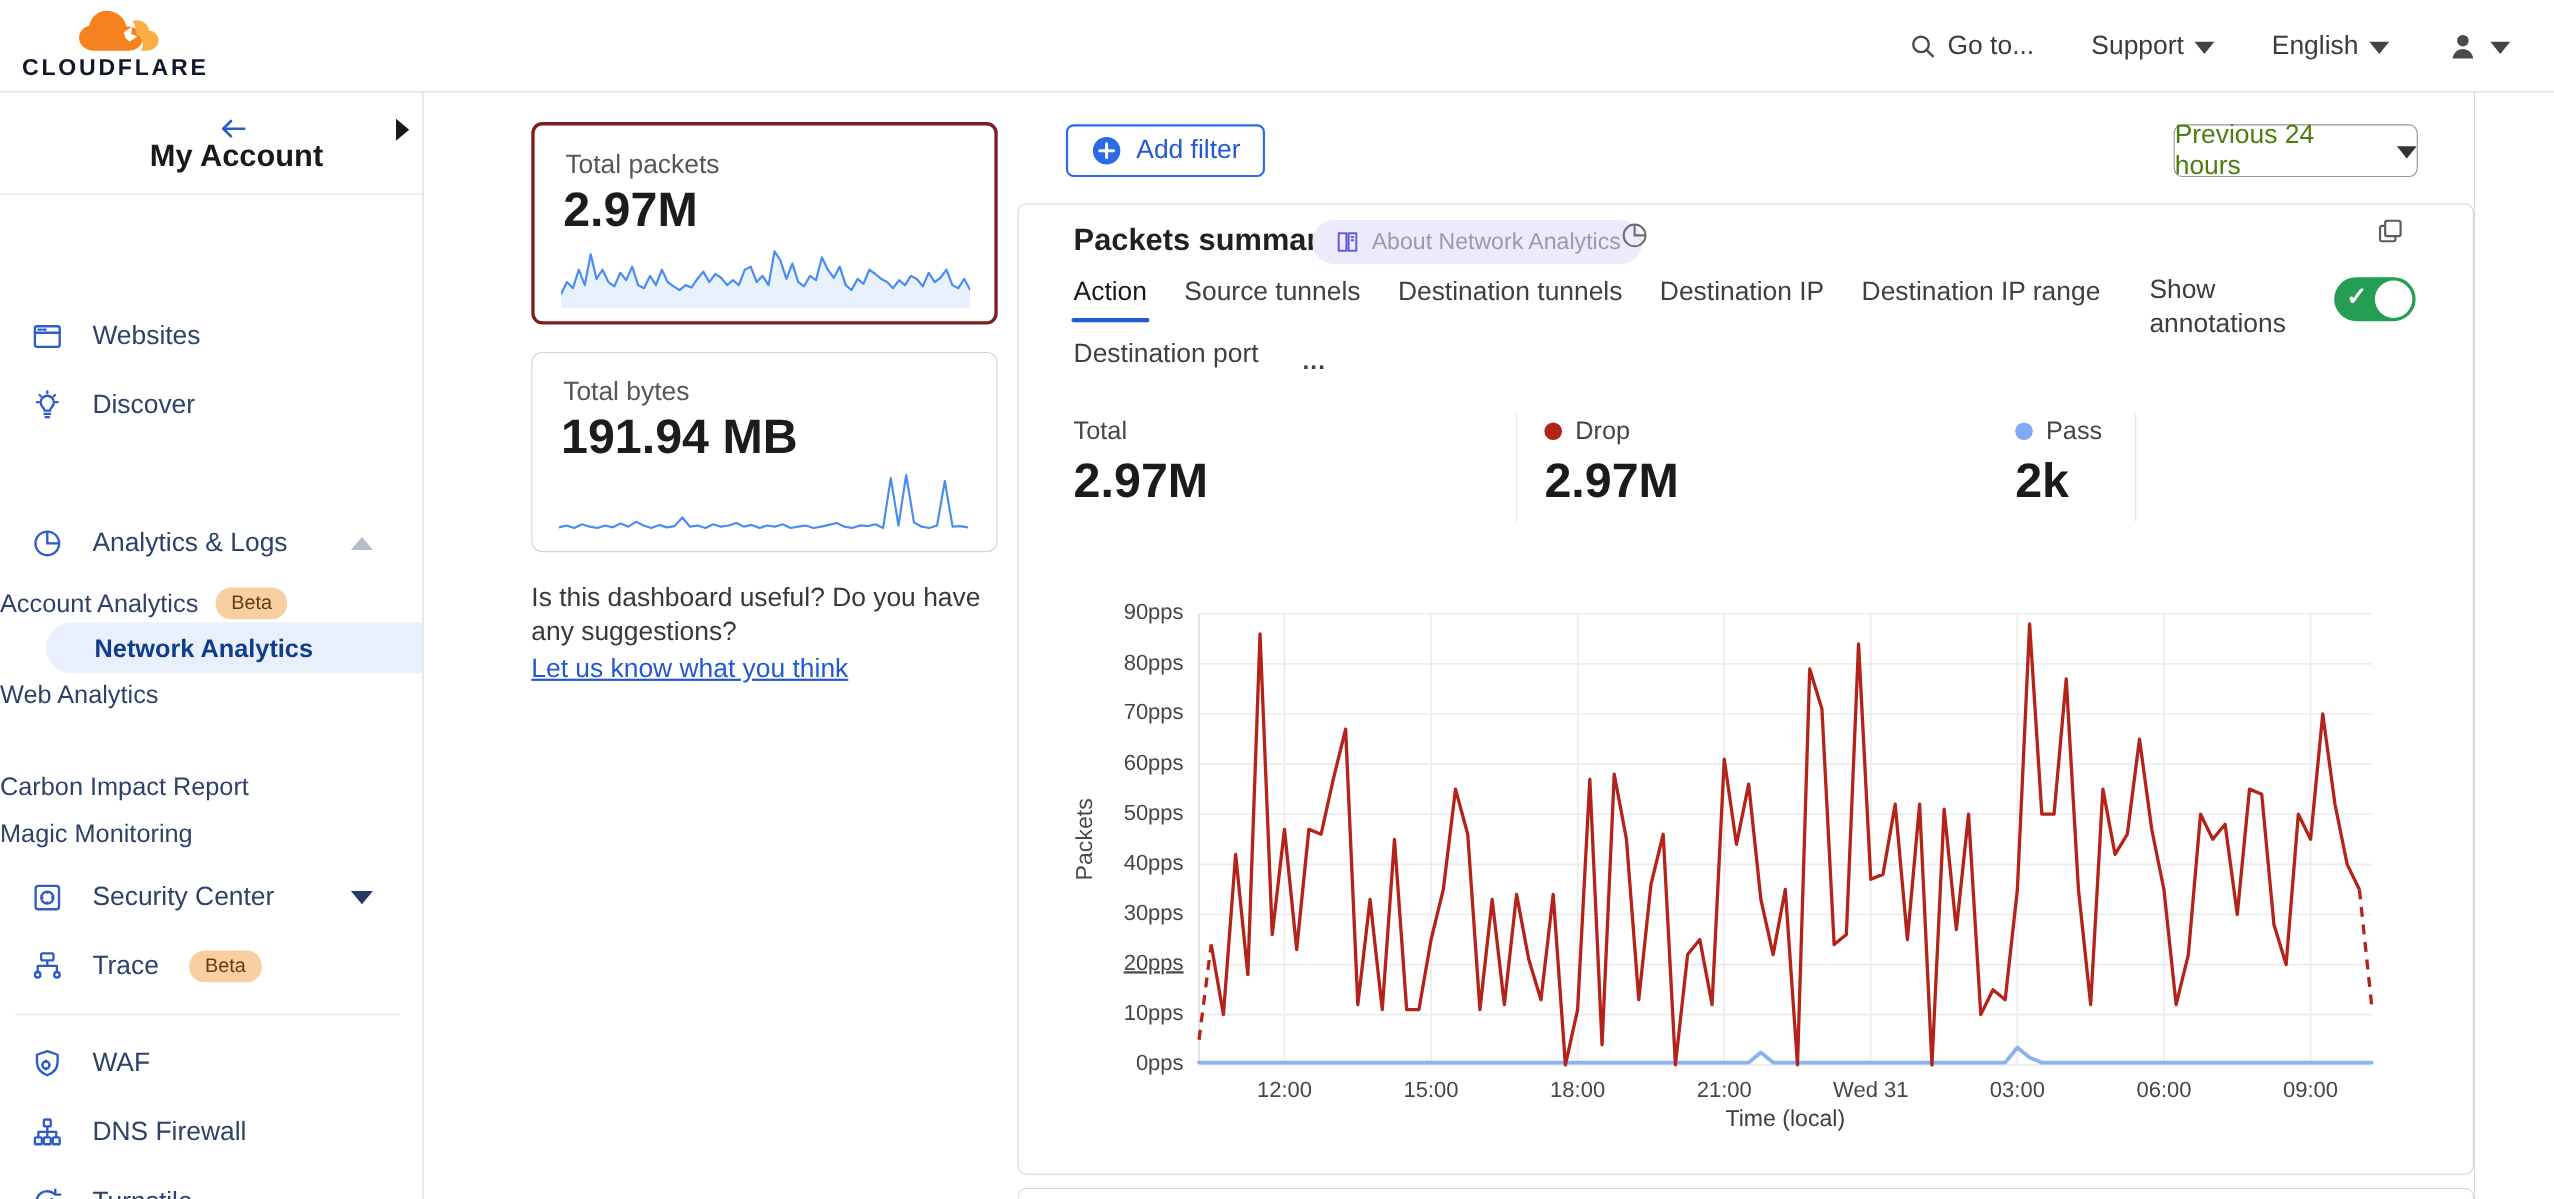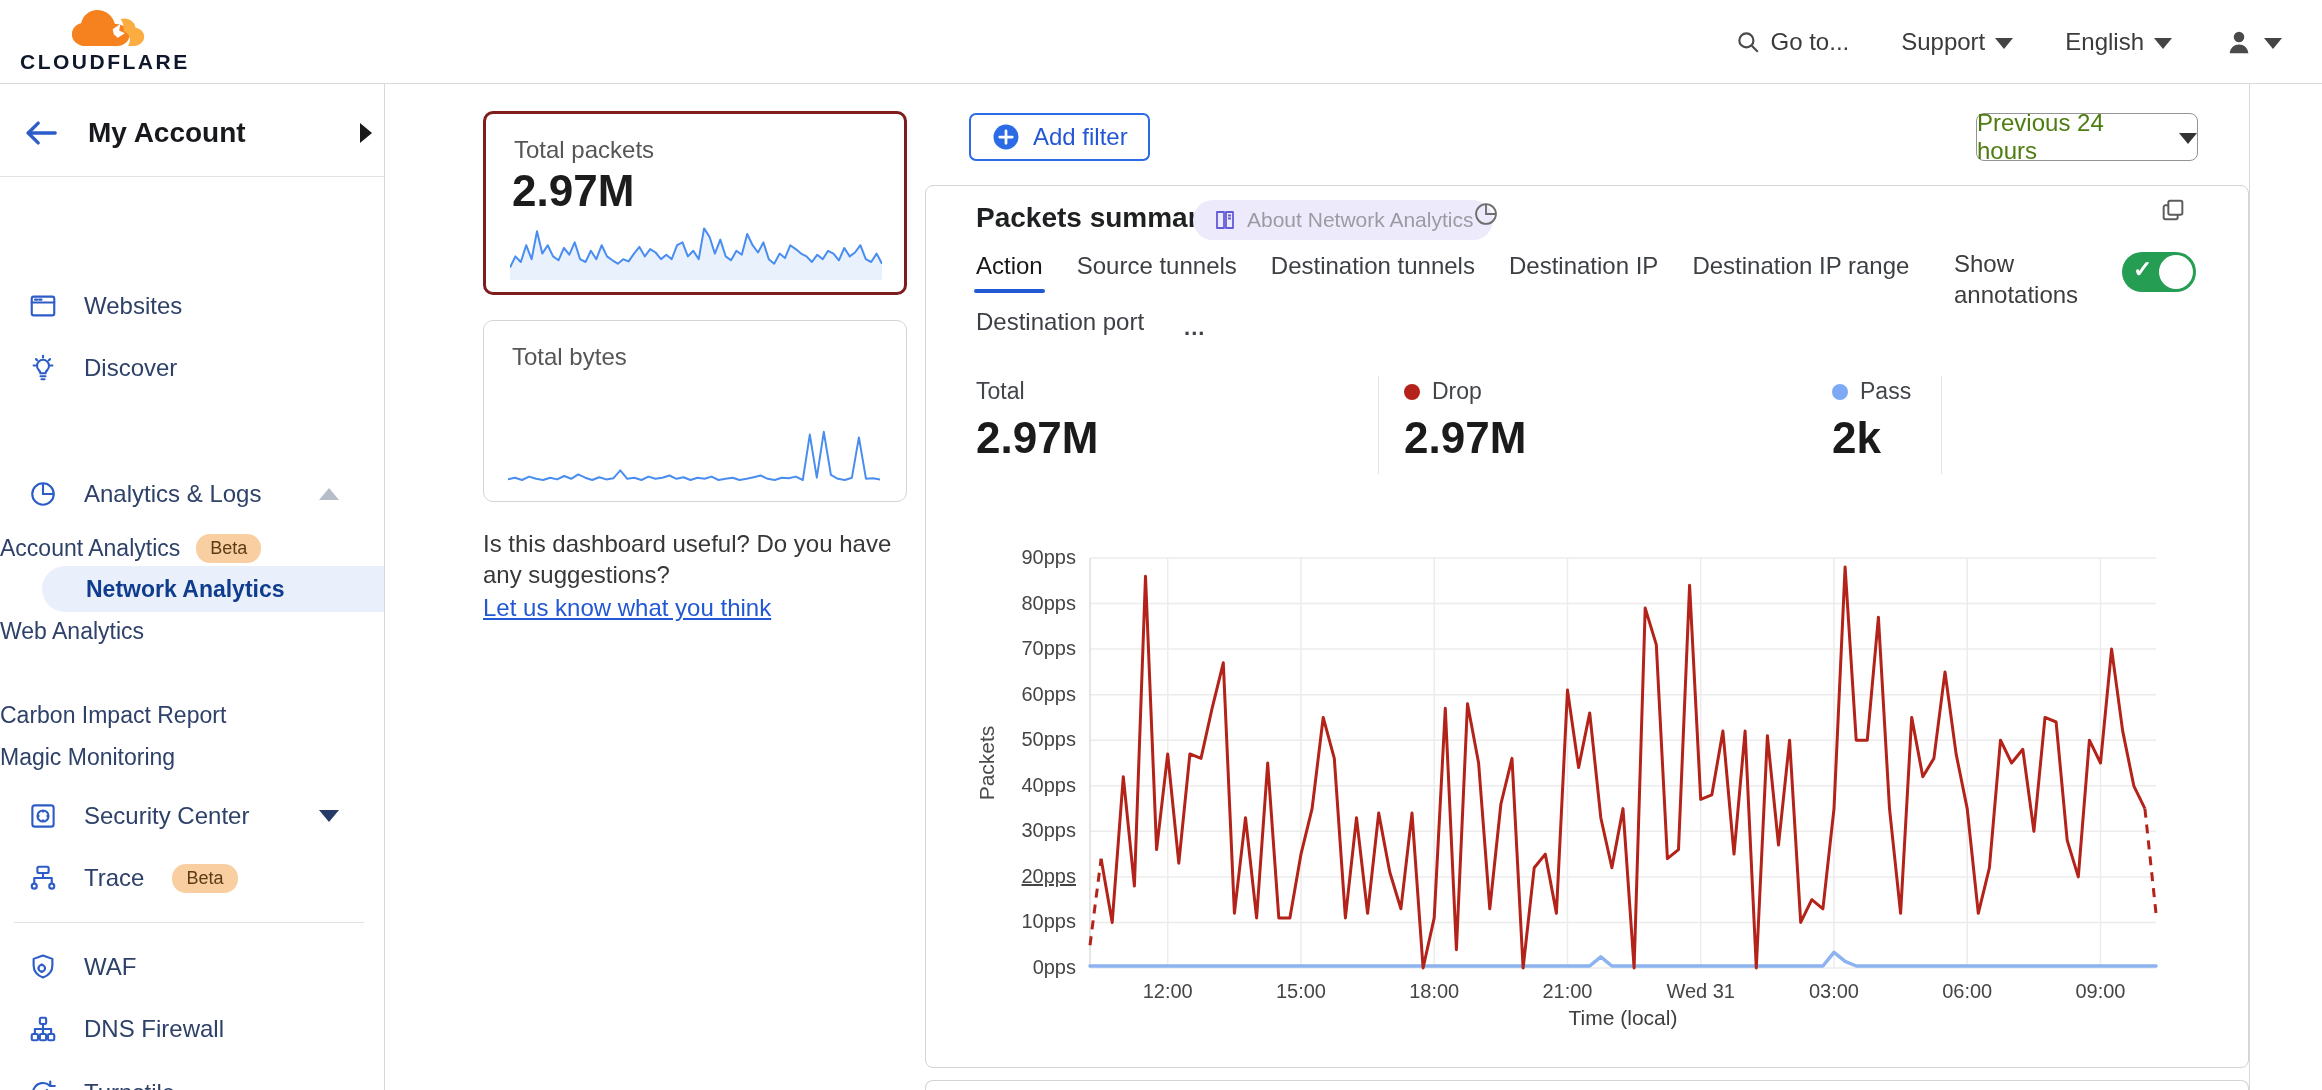--- a/index.html
+++ b/index.html
@@ -15,21 +15,21 @@
   .logo-text { position:absolute; left:2px; top:48px; font-size:21px; font-weight:800;
                letter-spacing:2.5px; color:#0f172a; }
   .nav-right { position:absolute; right:40px; top:0; height:84px; display:flex; align-items:center; gap:52px; }
   .nav-item { display:flex; align-items:center; gap:10px; font-size:24px; color:#3b3b3b; cursor:pointer; }
   .tri-down { width:0; height:0; border-left:9px solid transparent; border-right:9px solid transparent;
               border-top:11px solid #444; margin-top:3px; }
 
   
   .sidebar { position:absolute; left:0; top:84px; width:385px; height:1006px; background:#fff;
              border-right:1px solid #d8d8d8; overflow:hidden; }
-  .acct-row { position:absolute; left:0; top:24px; width:400px; height:50px; display:flex; align-items:center; }
+  .acct-row { position:absolute; left:0; top:24px; width:400px; height:50px; display:flex; align-items:center;flex-direction:column; }
   .back-arrow { margin-left:24px; cursor:pointer; }
   .acct-label { margin-left:30px; font-size:28px; font-weight:700; color:#17191d; }
   .acct-chev { position:absolute; right:28px; width:0; height:0; border-top:10px solid transparent;
                border-bottom:10px solid transparent; border-left:12px solid #1a1a1a; cursor:pointer; }
   .sdivider { position:absolute; left:0; width:385px; height:1px; background:#e2e2e2; }
   .sdivider.inset { left:14px; width:350px; }
   .srow { position:absolute; left:0; width:365px; height:52px; display:flex; align-items:center;
           gap:26px; padding-left:28px; cursor:pointer; font-size:24px; color:#2e4169; }
   .ssub { position:absolute; left:0; width:385px; height:44px; display:flex; align-items:center;
           cursor:pointer; font-size:23px; color:#2e4169; }
@@ -259,20 +259,21 @@
     <div class="metric-label">Total packets</div>
     <div class="metric-value">2.97M</div>
     <svg id="spark-packets" class="sparkline" width="372" height="64" viewBox="0 0 372 64">
         <polygon points="0,64 0.0,51.6 5.4,40.4 10.8,46.0 16.2,29.2 21.6,43.2 27.0,15.2 32.3,37.6 37.7,29.2 43.1,40.4 48.5,44.3 53.9,32.0 59.3,38.7 64.7,26.4 70.1,43.2 75.5,46.0 80.9,34.8 86.3,43.2 91.7,29.2 97.0,40.4 102.4,44.3 107.8,47.7 113.2,43.2 118.6,45.4 124.0,37.6 129.4,30.9 134.8,40.4 140.2,33.1 145.6,36.5 151.0,43.2 156.3,38.7 161.7,43.2 167.1,29.2 172.5,26.4 177.9,40.4 183.3,34.8 188.7,43.2 194.1,12.4 199.5,20.8 204.9,37.6 210.3,23.6 215.7,40.4 221.0,44.3 226.4,34.8 231.8,38.7 237.2,18.0 242.6,29.2 248.0,36.5 253.4,26.4 258.8,43.2 264.2,47.7 269.6,37.6 275.0,42.1 280.3,29.2 285.7,33.1 291.1,37.6 296.5,40.4 301.9,46.0 307.3,38.7 312.7,43.2 318.1,34.8 323.5,37.6 328.9,44.3 334.3,32.0 339.7,40.4 345.0,36.5 350.4,29.2 355.8,43.2 361.2,46.0 366.6,37.6 372.0,47.7 372,64" fill="rgba(74,141,240,0.12)"></polygon>
         <polyline points="0.0,51.6 5.4,40.4 10.8,46.0 16.2,29.2 21.6,43.2 27.0,15.2 32.3,37.6 37.7,29.2 43.1,40.4 48.5,44.3 53.9,32.0 59.3,38.7 64.7,26.4 70.1,43.2 75.5,46.0 80.9,34.8 86.3,43.2 91.7,29.2 97.0,40.4 102.4,44.3 107.8,47.7 113.2,43.2 118.6,45.4 124.0,37.6 129.4,30.9 134.8,40.4 140.2,33.1 145.6,36.5 151.0,43.2 156.3,38.7 161.7,43.2 167.1,29.2 172.5,26.4 177.9,40.4 183.3,34.8 188.7,43.2 194.1,12.4 199.5,20.8 204.9,37.6 210.3,23.6 215.7,40.4 221.0,44.3 226.4,34.8 231.8,38.7 237.2,18.0 242.6,29.2 248.0,36.5 253.4,26.4 258.8,43.2 264.2,47.7 269.6,37.6 275.0,42.1 280.3,29.2 285.7,33.1 291.1,37.6 296.5,40.4 301.9,46.0 307.3,38.7 312.7,43.2 318.1,34.8 323.5,37.6 328.9,44.3 334.3,32.0 339.7,40.4 345.0,36.5 350.4,29.2 355.8,43.2 361.2,46.0 366.6,37.6 372.0,47.7" fill="none" stroke="#4a8df0" stroke-width="2" stroke-linejoin="round"></polyline>
       </svg>
   </div>
 
   <div class="metric-card plain" style="top:320px;height:182px;">
     <div class="metric-label">Total bytes</div>
+    <div class="metric-value">191.94 MB</div>
     <svg id="spark-bytes" class="sparkline" width="372" height="64" viewBox="0 0 372 64">
         <polyline points="0.0,54.4 7.0,52.7 14.0,55.0 21.1,51.6 28.1,53.8 35.1,55.0 42.1,52.7 49.1,54.4 56.2,51.0 63.2,53.8 70.2,49.4 77.2,52.7 84.2,55.0 91.2,52.2 98.3,54.4 105.3,53.3 112.3,45.4 119.3,53.8 126.3,52.7 133.4,55.0 140.4,51.6 147.4,53.8 154.4,52.7 161.4,50.5 168.5,53.8 175.5,52.2 182.5,55.0 189.5,52.7 196.5,53.8 203.5,51.6 210.6,55.0 217.6,53.8 224.6,52.7 231.6,55.0 238.6,53.8 245.7,52.2 252.7,50.5 259.7,53.8 266.7,55.0 273.7,52.7 280.8,53.3 287.8,51.6 294.8,55.0 301.8,9.6 308.8,52.7 315.8,6.8 322.9,49.9 329.9,53.8 336.9,55.0 343.9,52.7 350.9,12.4 358.0,53.8 365.0,53.3 372.0,54.4" fill="none" stroke="#4a8df0" stroke-width="2" stroke-linejoin="round"></polyline>
       </svg>
   </div>
 
   <div class="feedback">
     <span>Is this dashboard useful? Do you have any suggestions?</span><br>
     <a>Let us know what you think</a>
   </div>
 

